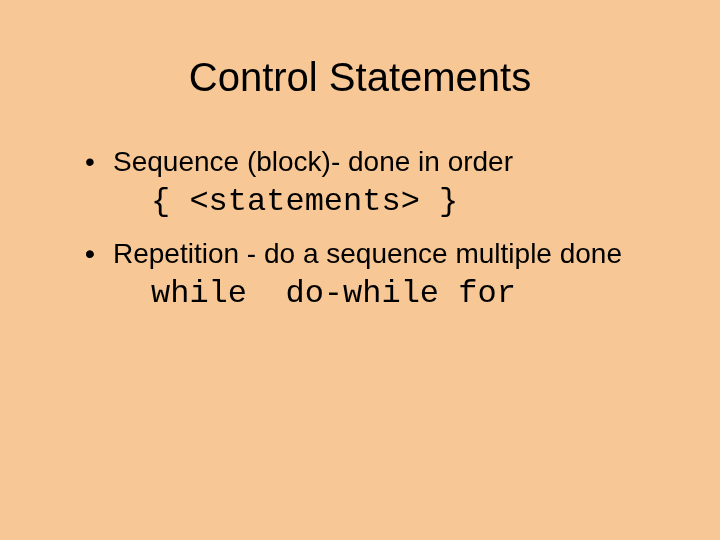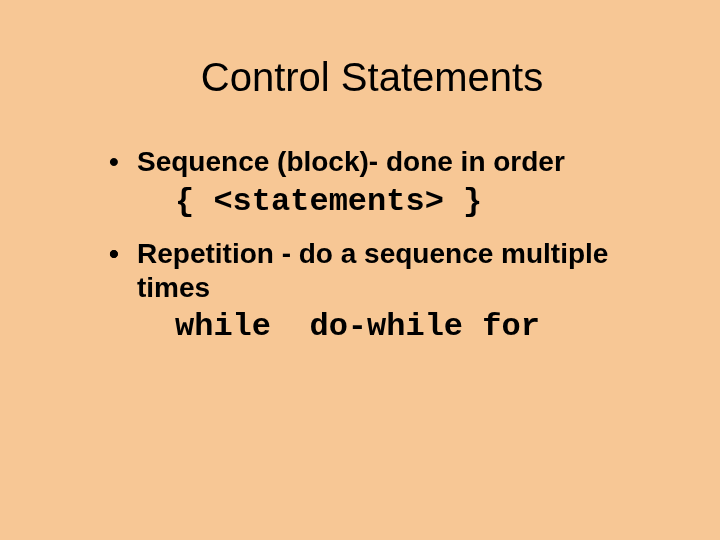--- a/index.html
+++ b/index.html
@@ -8,40 +8,39 @@
     width: 720px;
     height: 540px;
     background: #f7c795;
     font-family: Arial, Helvetica, sans-serif;
     color: #000;
   }
   .slide {
     width: 720px;
     height: 540px;
     box-sizing: border-box;
-    padding: 55px 60px 40px 84px;
+    padding: 55px 60px 40px 60px;
   }
   .title {
     text-align: center;
     font-size: 40px;
     font-weight: 400;
     margin: 0 0 45px 0;
   }
   ul.top {
     list-style: none;
     margin: 0;
     padding: 0 0 0 25px;
   }
   ul.top > li {
     position: relative;
     font-size: 28px;
     line-height: 1.2;
     margin: 16px 0 6px 0;
     padding-left: 28px;
-    font-weight: bold;
   }
   ul.top > li::before {
     content: "•";
     position: absolute;
     left: 0;
     top: 0;
     font-size: 28px;
     line-height: 1.2;
   }
   .code {
@@ -57,17 +56,17 @@
 <div class="slide">
   <h1 class="title">Control Statements</h1>
   <ul class="top">
     <li>
       <span>Sequence (block)- done in order</span>
       <div class="code">{ &lt;statements&gt; }</div>
     </li>
     <li>
     </li>
     <li>
-      <span>Repetition - do a sequence multiple times</span>
+      <span>Repetition - do a sequence multiple done</span>
       <div class="code">while  do-while for</div>
     </li>
   </ul>
 </div>
 
 </body></html>

